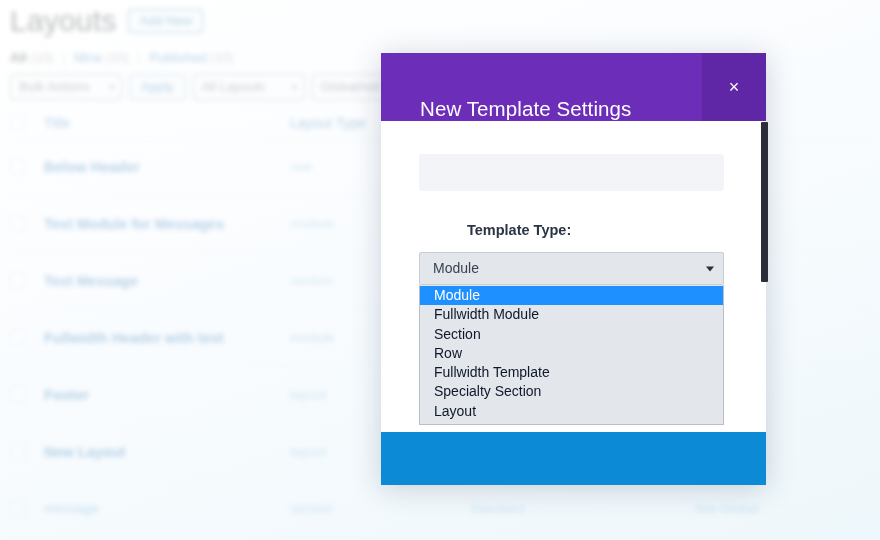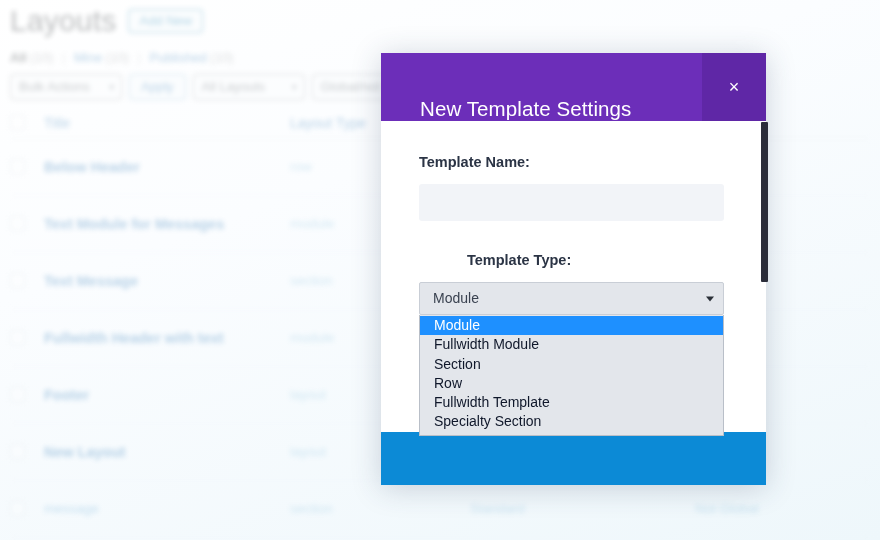--- a/index.html
+++ b/index.html
@@ -398,38 +398,38 @@
 
   <div id="modal">
 
     <div class="modal-header">
       <div class="modal-title">New Template Settings</div>
       <div class="modal-close">×</div>
     </div>
 
     <div class="modal-body">
 
-      <div class="field-label">Template Name:</div>
       <input class="text-input" type="text" placeholder="" style="">
 
       <div class="field-label label-type">Template Type:</div>
 
       <div class="select-wrap">
         <div class="select-trigger">
           <span>Module</span>
           <span class="select-caret"></span>
         </div>
 
         <div class="select-options">
           <div class="option selected">Module</div>
           <div class="option">Fullwidth Module</div>
           <div class="option">Section</div>
           <div class="option">Row</div>
           <div class="option">Fullwidth Template</div>
           <div class="option">Specialty Section</div>
+          <div class="option">Layout</div>
         </div>
       </div>
     </div>
 
     <div class="modal-footer"></div>
 
     <div class="modal-scrollbar-track">
       <div class="modal-scrollbar-thumb"></div>
     </div>
   </div>

